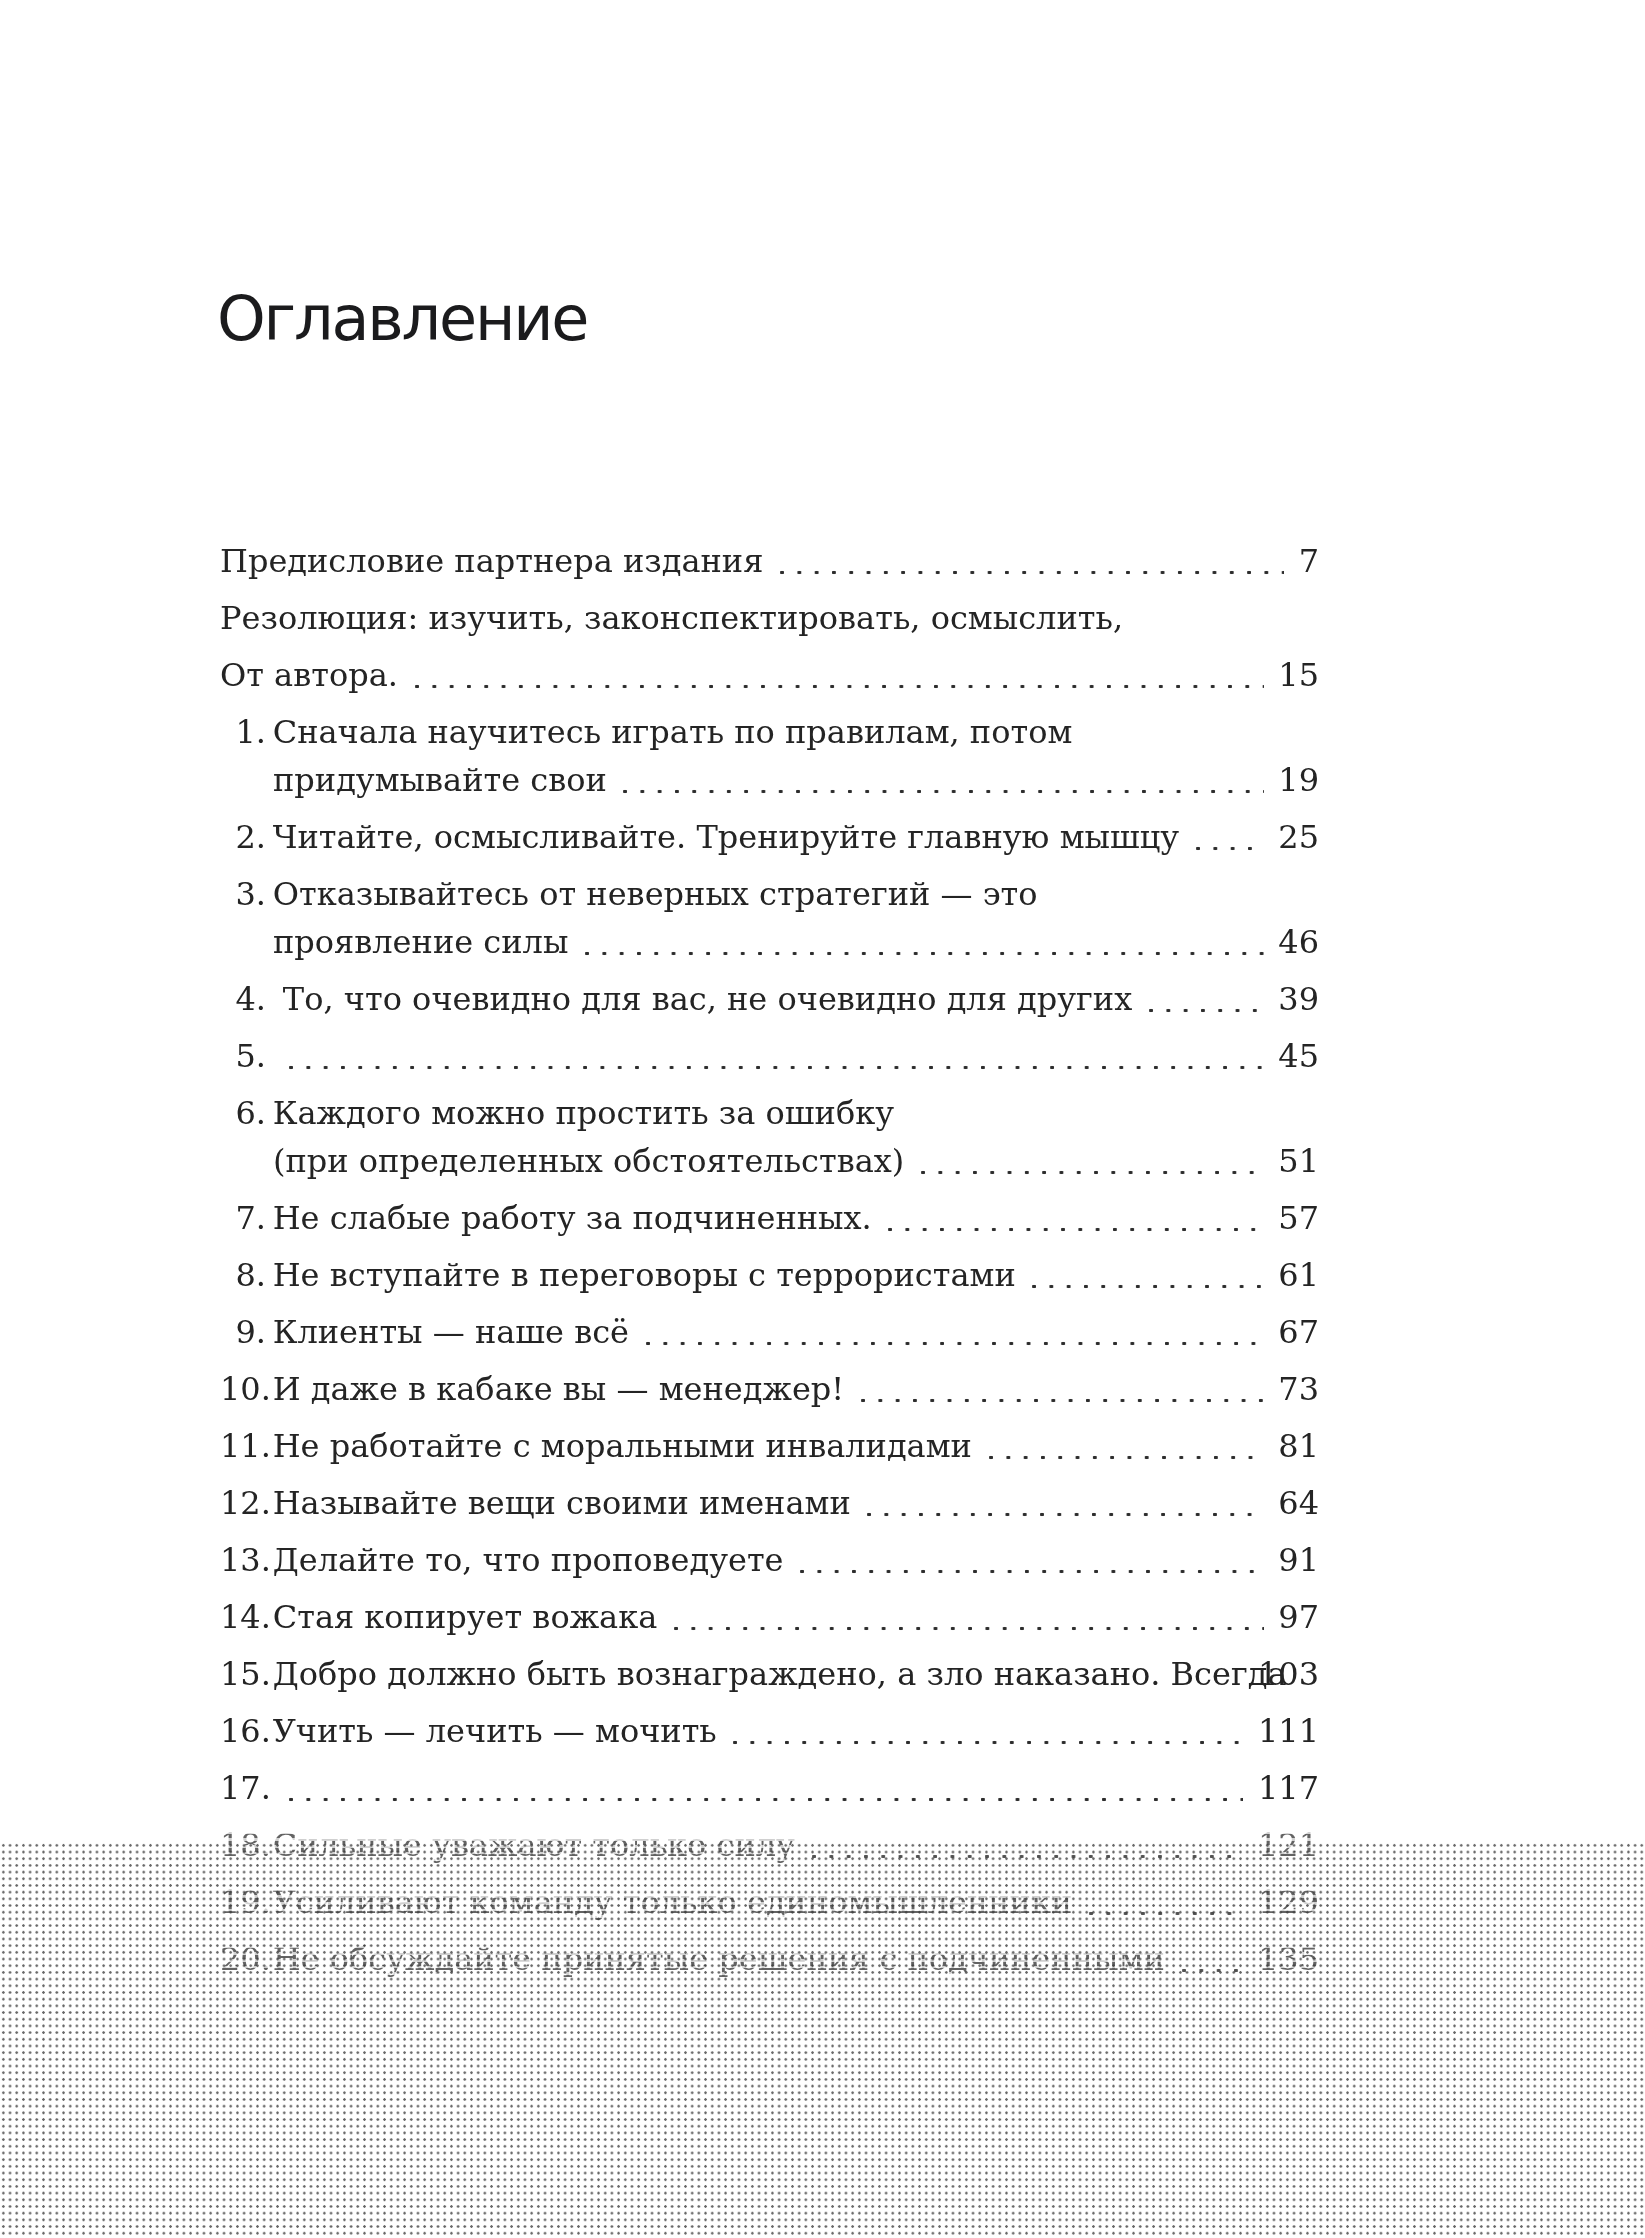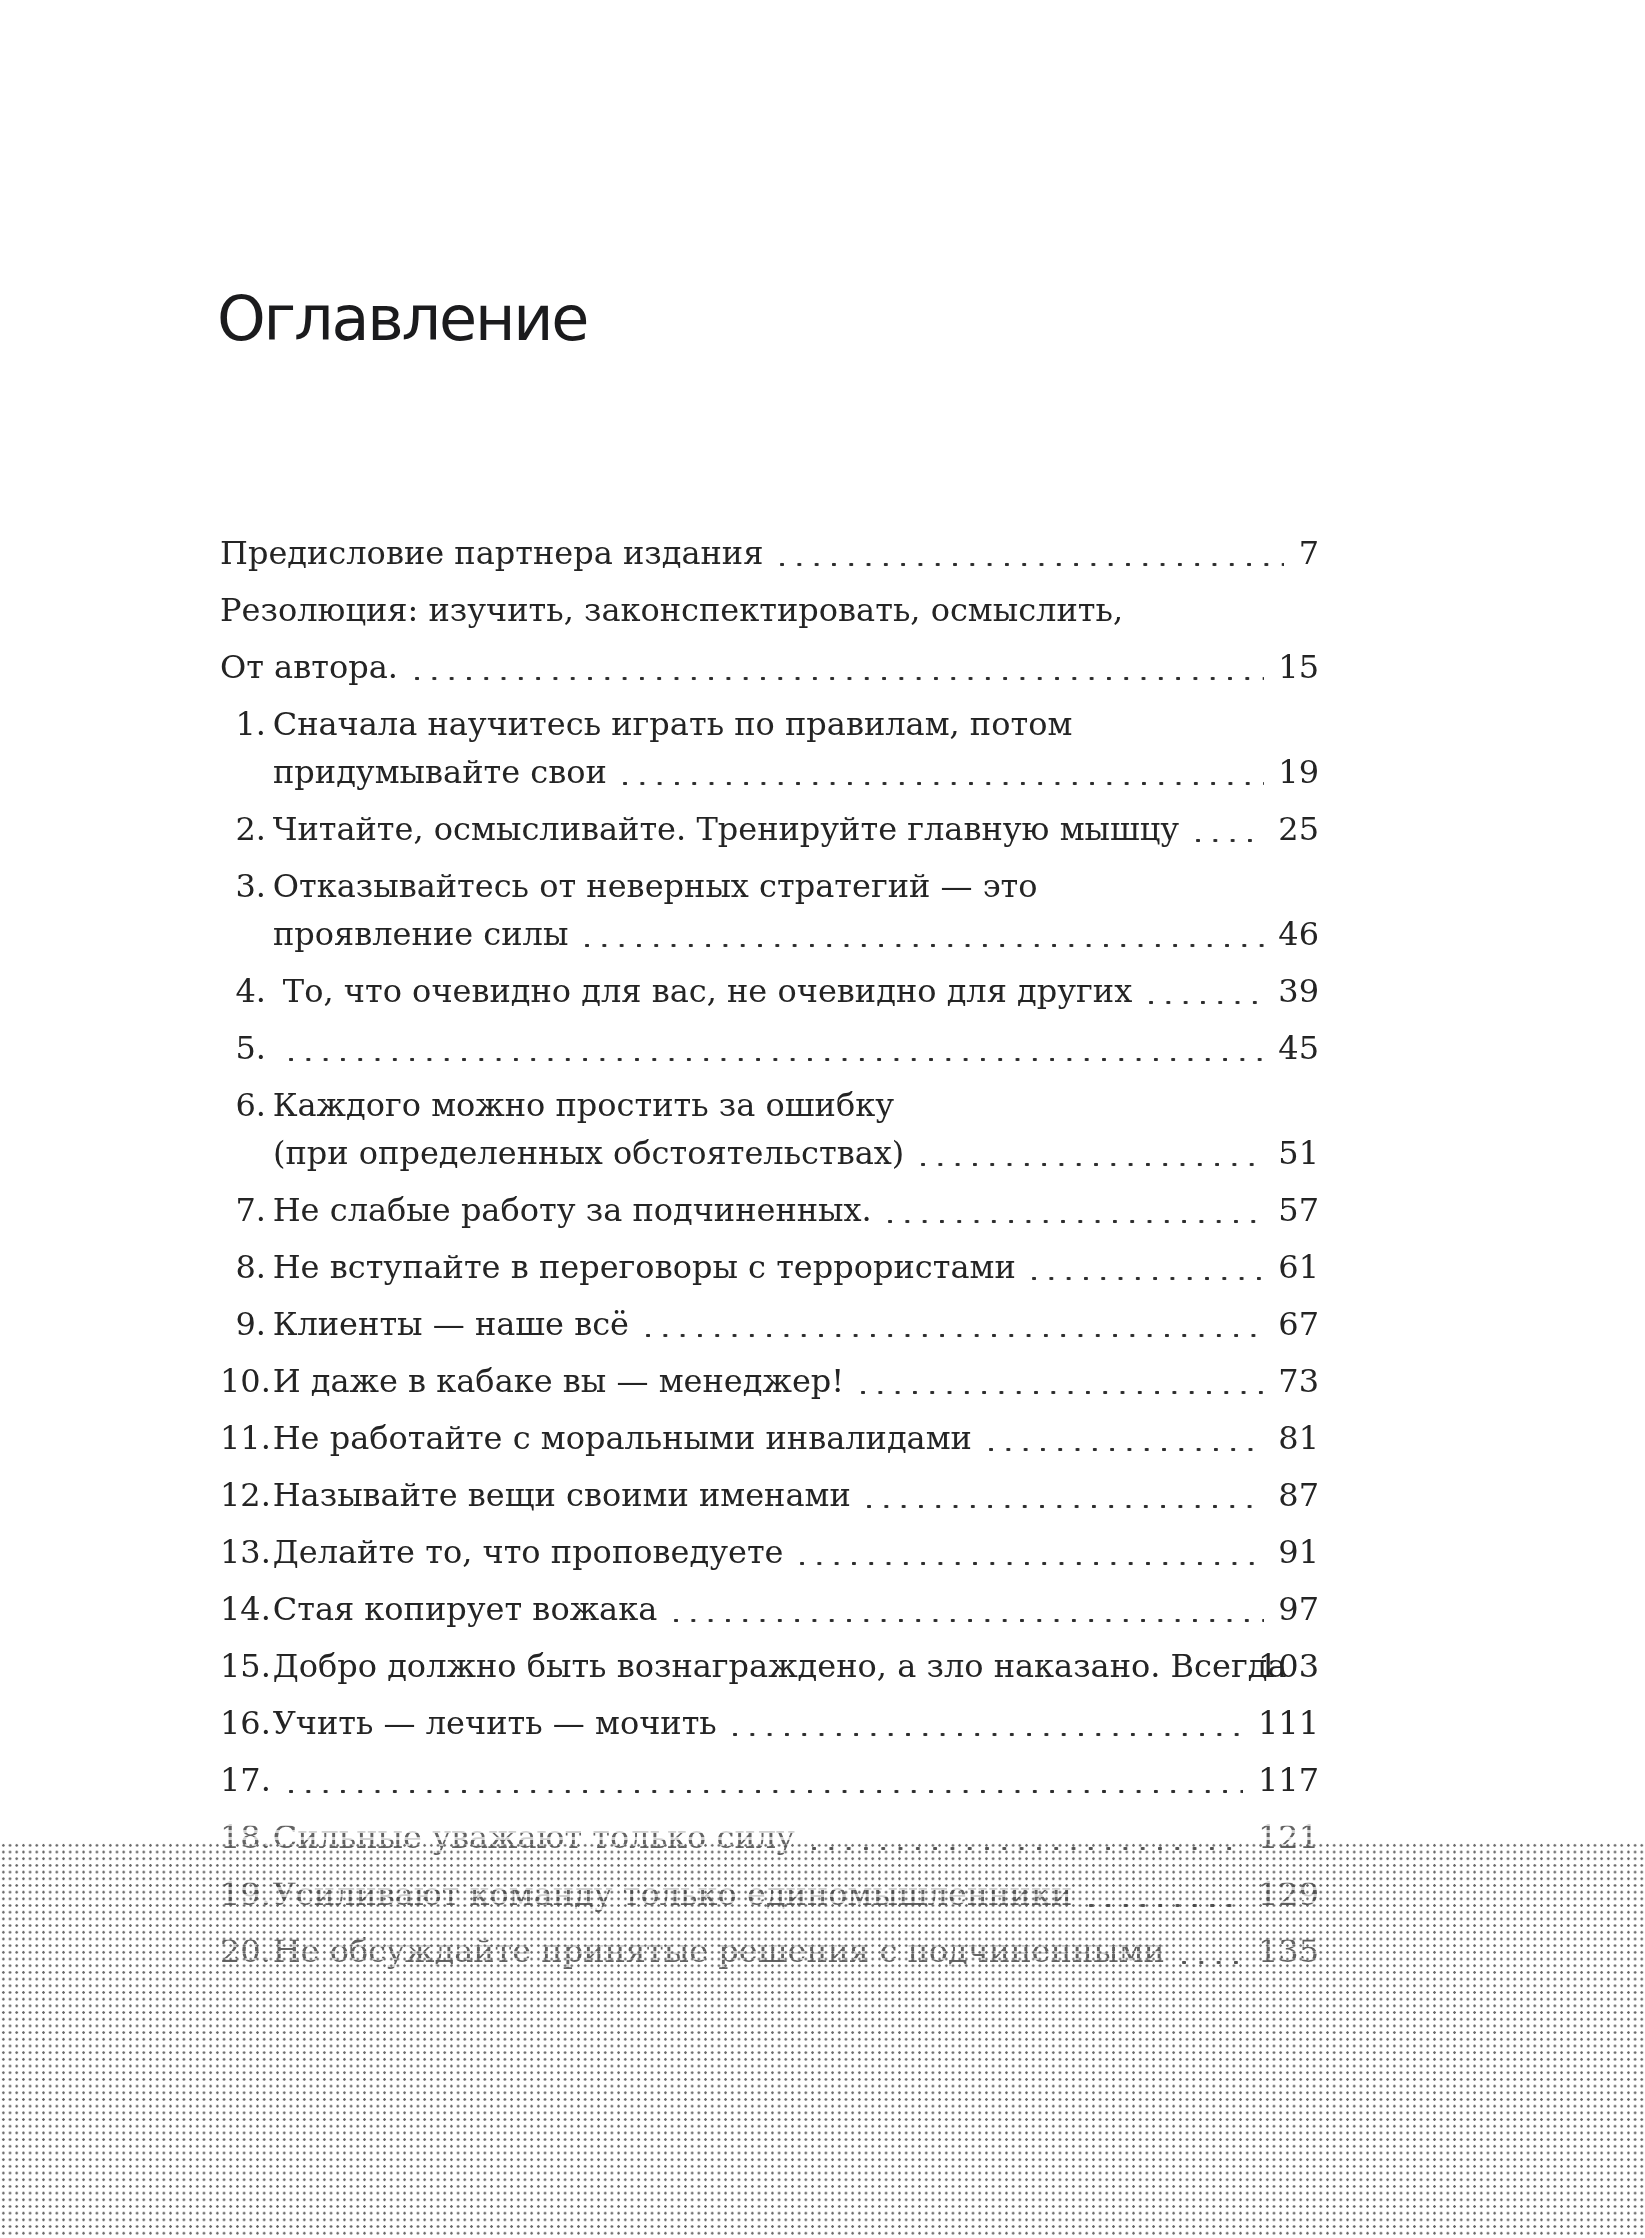--- a/index.html
+++ b/index.html
@@ -30,21 +30,21 @@
   }
   .row{
     display:flex;
     align-items:baseline;
     height:48px;
     line-height:48px;
     font-size:32px;
     white-space:nowrap;
   }
   .row.entry-start{margin-top:9px;}
-  .row:first-child{margin-top:0;}
+  .row:first-child{margin-top:8px;}
   .num{
     flex:none;
     width:46px;
     padding-right:6.7px;
     text-align:right;
   }
   .indent{padding-left:53px;}
   .label{
     flex:0 1 auto;
     min-width:0;
@@ -175,21 +175,21 @@
       <div class="row entry-start">
         <span class="num">11.</span>
         <span class="label">Не работайте с моральными инвалидами</span>
         <span class="dots"></span>
         <span class="pg">81</span>
       </div>
       <div class="row entry-start">
         <span class="num">12.</span>
         <span class="label">Называйте вещи своими именами</span>
         <span class="dots"></span>
-        <span class="pg">87</span>
+        <span class="pg">64</span>
       </div>
       <div class="row entry-start">
         <span class="num">13.</span>
         <span class="label">Делайте то, что проповедуете</span>
         <span class="dots"></span>
         <span class="pg">91</span>
       </div>
       <div class="row entry-start">
         <span class="num">14.</span>
         <span class="label">Стая копирует вожака</span>

